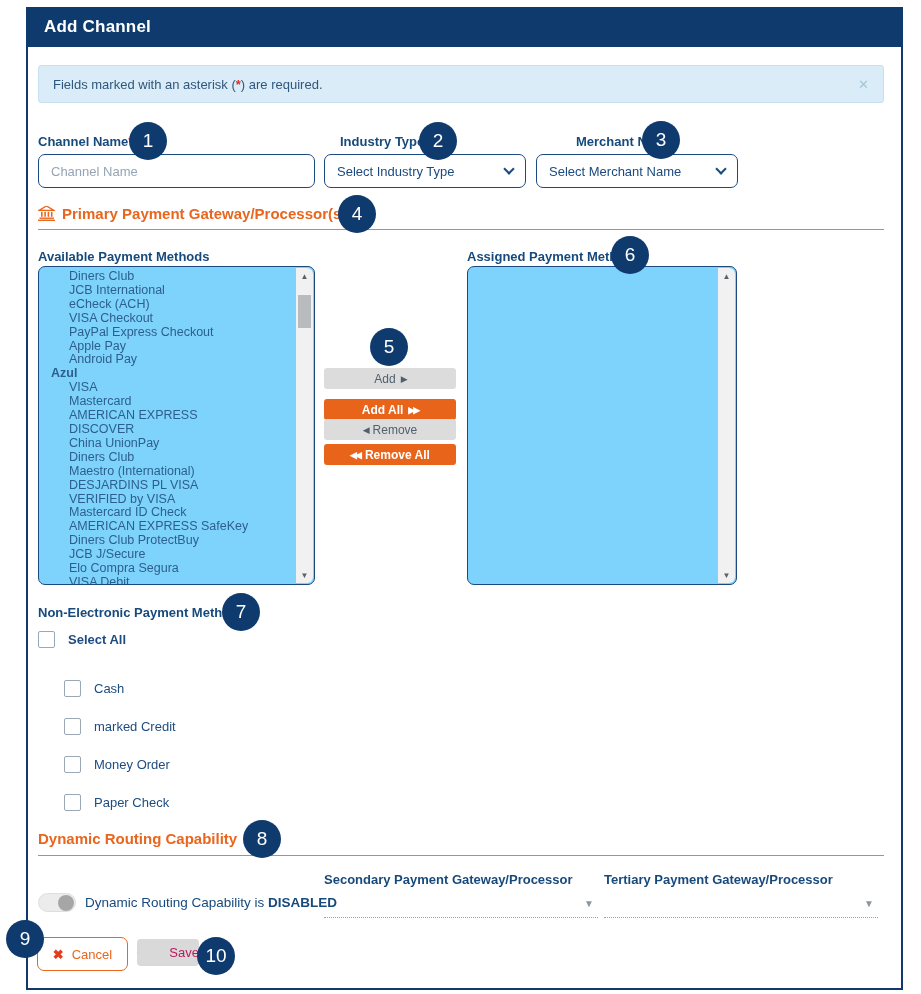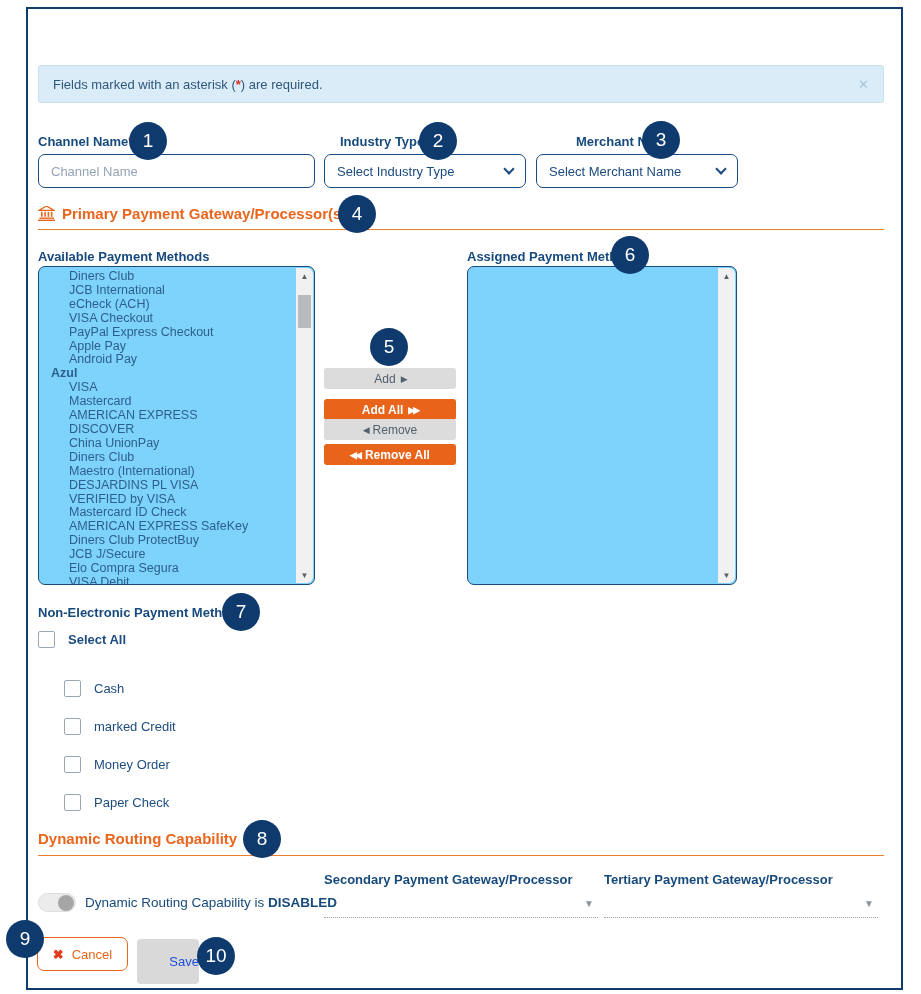--- a/index.html
+++ b/index.html
@@ -71,33 +71,36 @@
     width:16px; height:16px; border-radius:50%; background:#a6a6a6; }
 
   .dotsel { position:absolute; height:22px; border-bottom:1px dotted #9aa3ab; cursor:pointer; }
   .dotsel .gchev { position:absolute; right:4px; top:2px; color:#8d979e; font-size:10px; }
 
   .btn { position:absolute; display:flex; align-items:center; justify-content:center; gap:8px;
     font-size:13px; cursor:pointer; }
   .btn-cancel { left:37px; top:937px; width:91px; height:34px; background:#fff;
     border:1px solid #e8661e; border-radius:7px; color:#e8661e; }
   .btn-cancel .x { color:#e33c1e; font-weight:bold; font-size:13px; }
-  .btn-save { left:137px; top:939px; width:62px; height:45px; background:#d9d9d9;
-    border:none; border-radius:4px; color:#1d4ed8;gap:32px; }
+  .btn-save { left:137px; top:939px; width:62px; height:27px; background:#d9d9d9;
+    border:none; border-radius:4px; color:#be185d;gap:32px; }
 
   .badge { position:absolute; width:38px; height:38px; border-radius:50%; background:#0e3a6e;
     color:#fff; display:flex; align-items:center; justify-content:center; font-size:19px; z-index:5; }
 </style>
 </head>
 <body>
 
 <div class="page">
 
   <div class="frame"></div>
 
+  <div class="titlebar">
+    <span class="title">Add Channel</span>
+  </div>
 
   <div class="alert">
     <span><span>Fields marked with an asterisk (</span><span class="req">*</span><span>) are required.</span></span>
     <span class="close">✕</span>
   </div>
 
   <div class="flabel" style="left:38px; top:134px;"><span>Channel Name</span><span class="req">*</span></div>
   <div class="flabel" style="left:324px; top:134px;padding-left:16px;"><span>Industry Type</span><span class="req">*</span></div>
   <div class="flabel" style="left:536px; top:134px;padding-left:40px;"><span>Merchant Name</span><span class="req">*</span></div>
 

